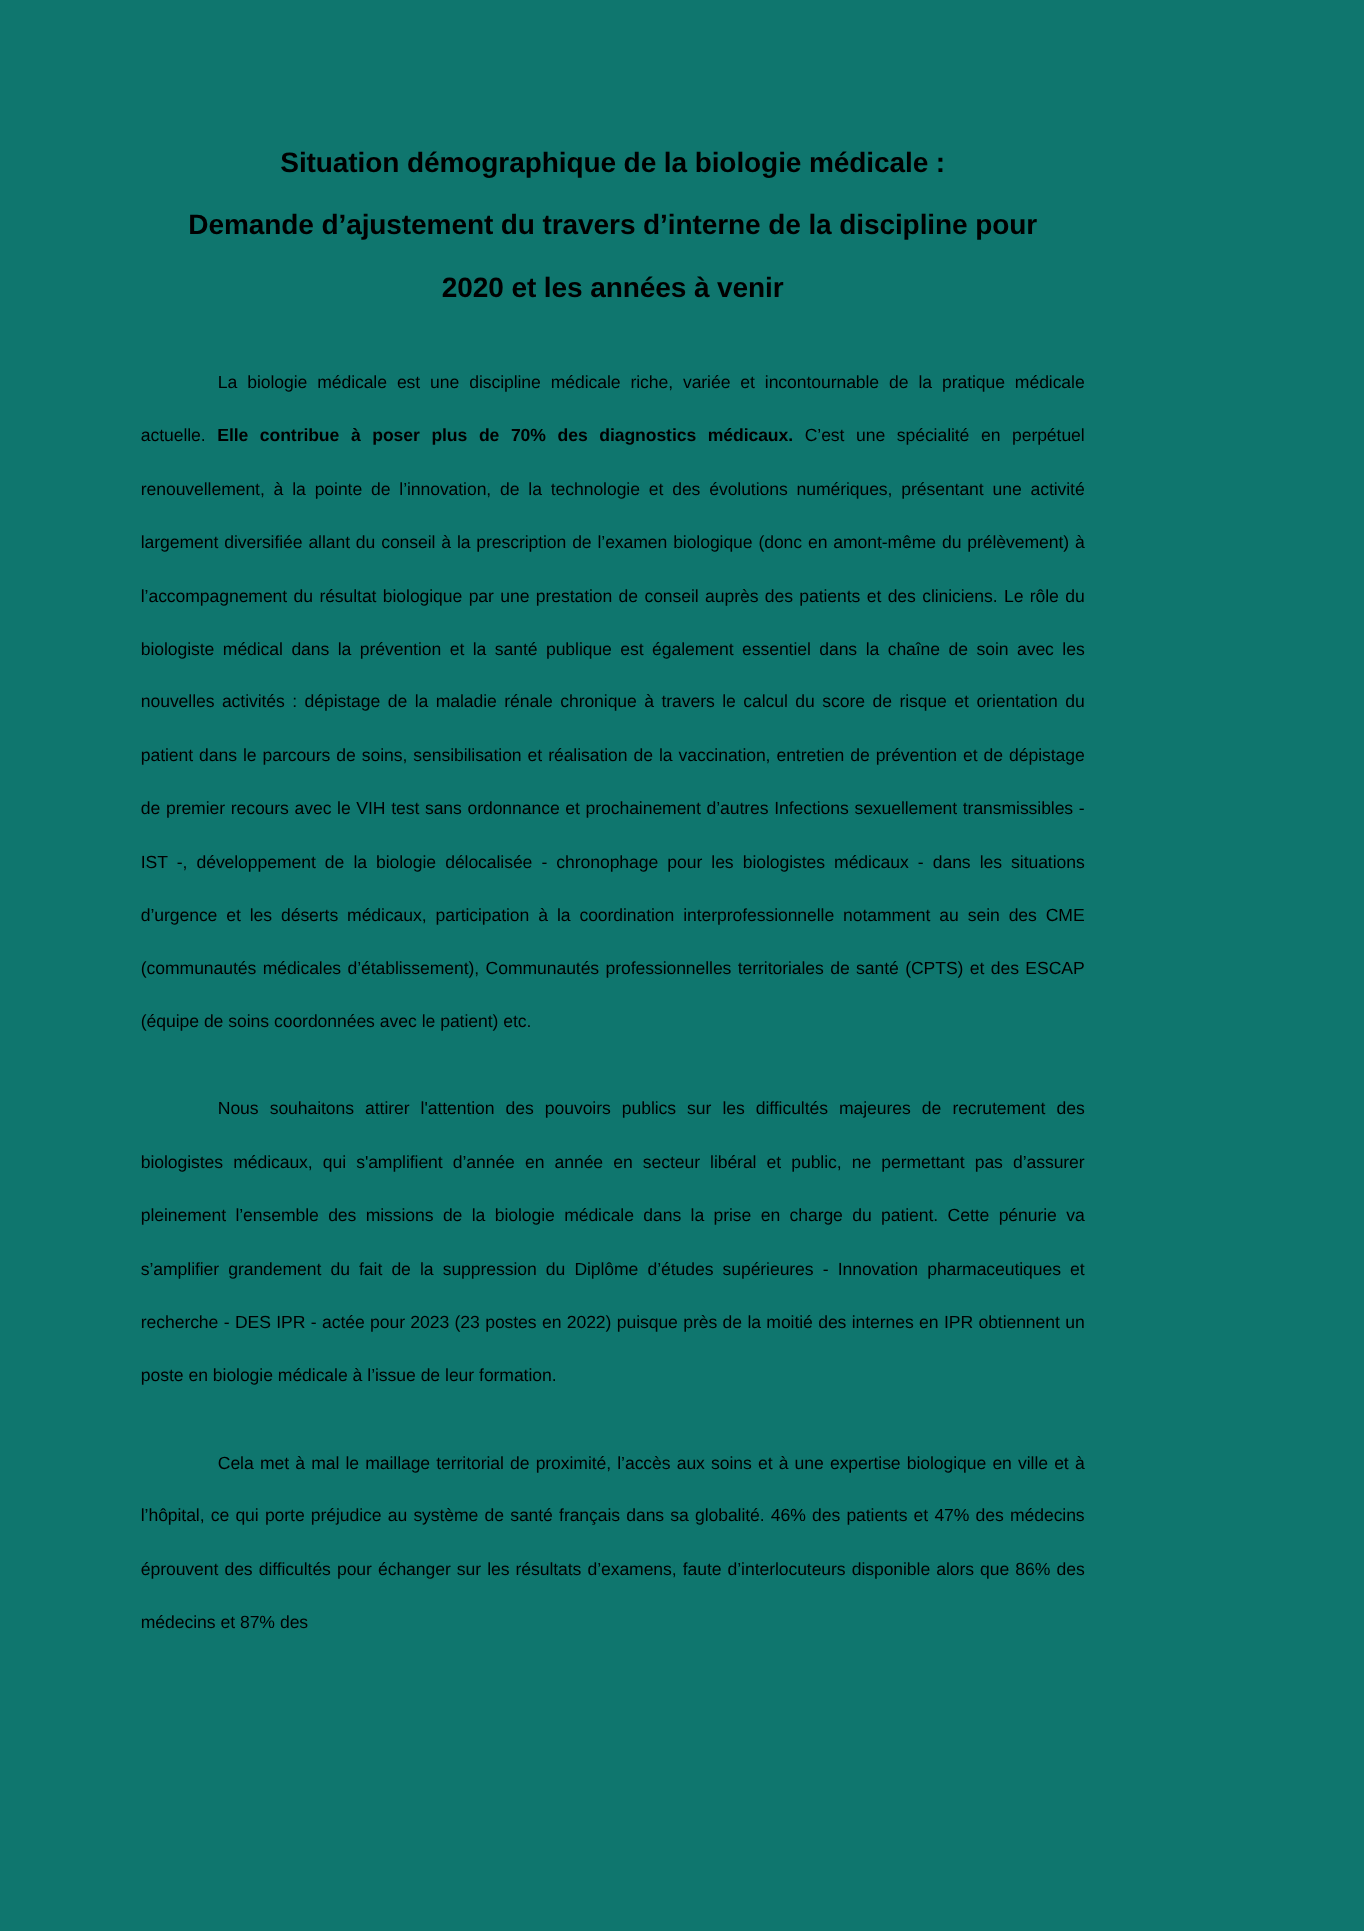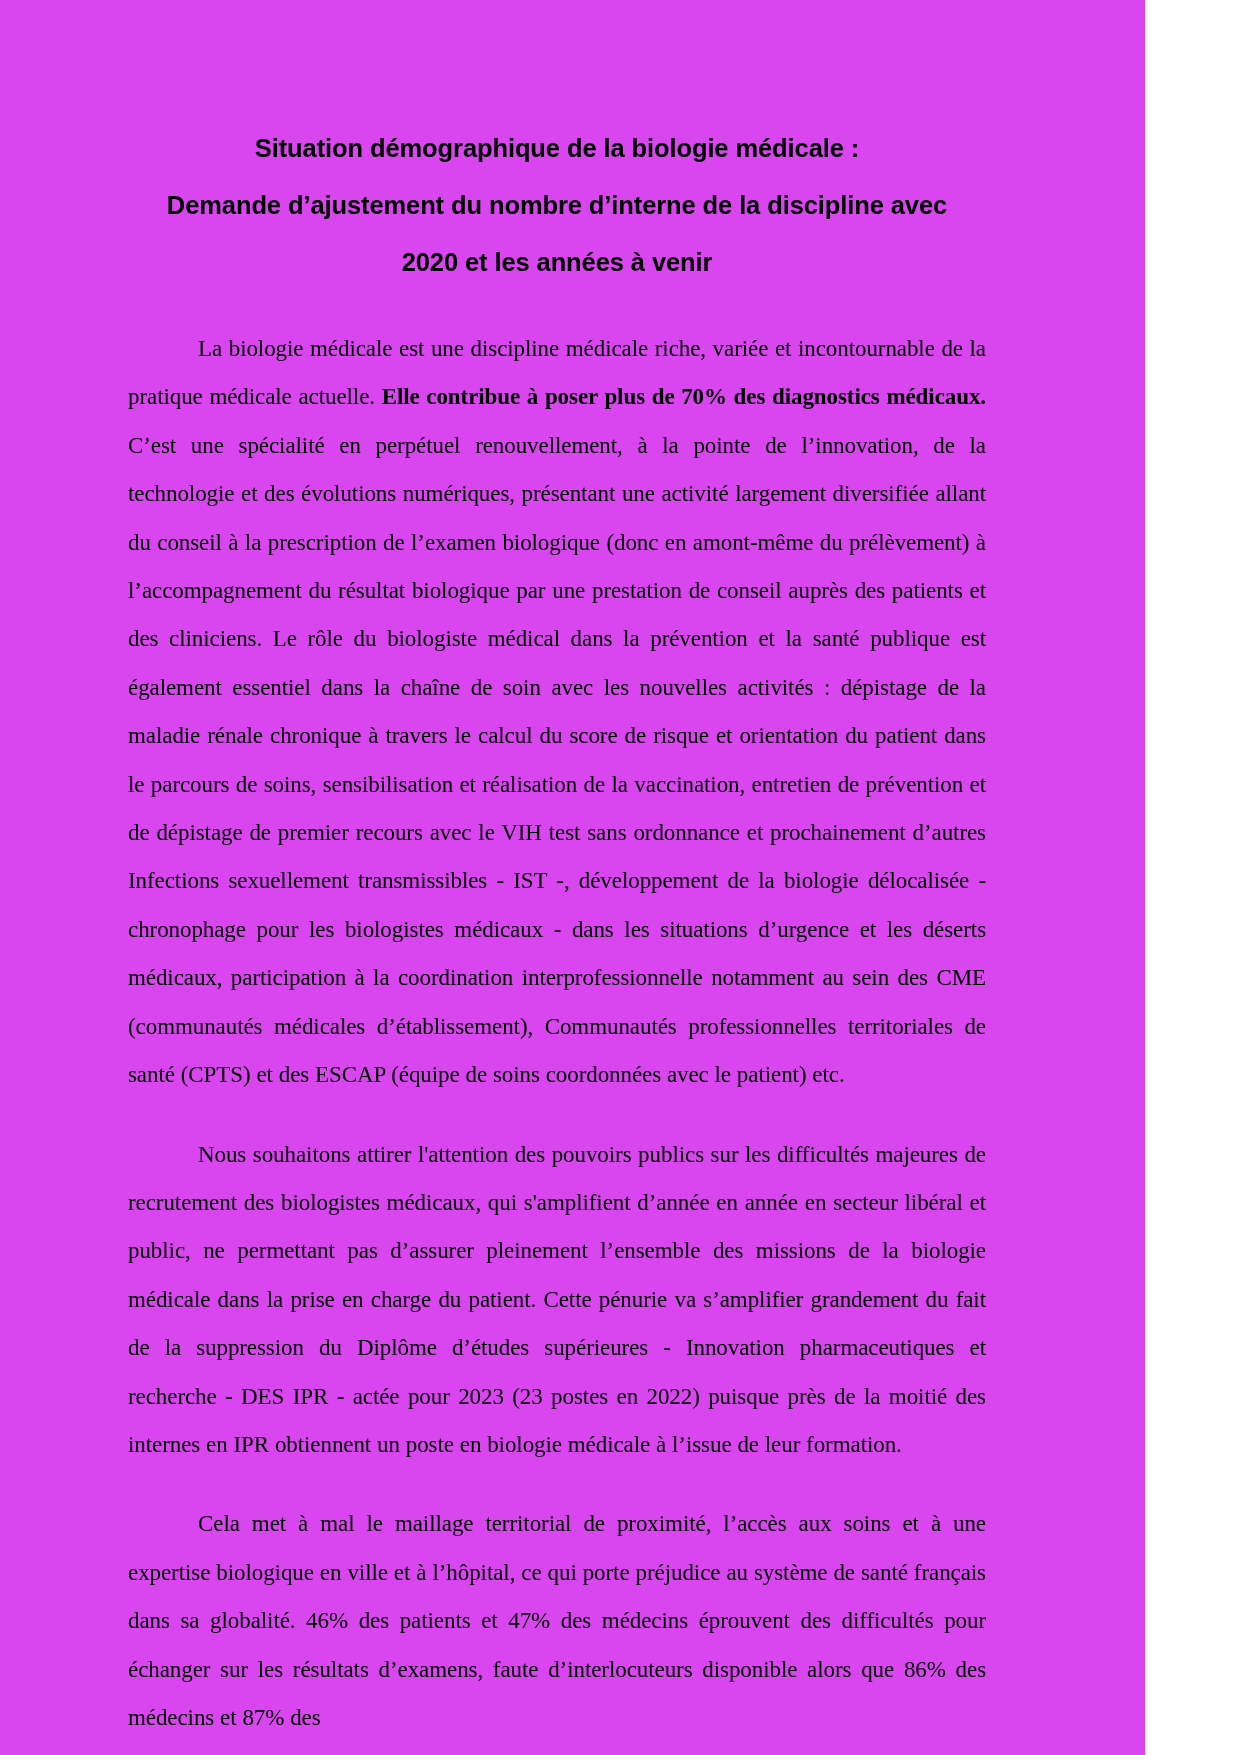--- a/index.html
+++ b/index.html
@@ -7,23 +7,23 @@
     margin: 0;
     padding: 0;
     background: #ffffff;
   }
   body {
     font-family: "Liberation Sans", "DejaVu Sans", sans-serif;
     color: #000000;
   }
   .page {
     position: relative;
-    width: 1145px;
+    width: 1240px;
     height: 1755px;
-    background: #d946ef;
+    background: #0f766e;
     box-sizing: border-box;
     overflow: hidden;
   }
   .page-inner {
     position: absolute;
     left: 128px;
     top: 0;
     width: 858px;
   }
 
@@ -45,45 +45,44 @@
 
   
   .body-copy {
     margin: 0;
     padding-top: 34px;
   }
   p.para {
     margin: 0 0 31px 0;
     text-align: justify;
     text-justify: inter-word;
-    font-size: 23px;
+    font-size: 16px;
     line-height: 48.4px;
     text-indent: 70px;
     letter-spacing: -0.08px;
     word-spacing: 0.2px;
     hyphens: none;
-    font-family: Liberation Serif, serif;
   }
   p.para:last-child {
     margin-bottom: 0;
   }
   p.para b,
   p.para strong {
     font-weight: bold;
   }
 </style>
 </head>
 <body>
 
 <div class="page">
   <div class="page-inner">
 
     <h1 class="doc-title">
       <span class="title-line">Situation démographique de la biologie médicale :</span>
-      <span class="title-line">Demande d’ajustement du nombre d’interne de la discipline avec</span>
+      <span class="title-line">Demande d’ajustement du travers d’interne de la discipline pour</span>
       <span class="title-line">2020 et les années à venir</span>
     </h1>
 
     <div class="body-copy">
 
       <p class="para">
         <span>La biologie médicale est une discipline médicale riche, variée et incontournable de la pratique médicale actuelle. </span><b>Elle contribue à poser plus de 70% des diagnostics médicaux.</b><span> C’est une spécialité en perpétuel renouvellement, à la pointe de l’innovation, de la technologie et des évolutions numériques, présentant une activité largement diversifiée allant du conseil à la prescription de l’examen biologique (donc en amont-même du prélèvement) à l’accompagnement du résultat biologique par une prestation de conseil auprès des patients et des cliniciens. Le rôle du biologiste médical dans la prévention et la santé publique est également essentiel dans la chaîne de soin avec les nouvelles activités : dépistage de la maladie rénale chronique à travers le calcul du score de risque et orientation du patient dans le parcours de soins, sensibilisation et réalisation de la vaccination, entretien de prévention et de dépistage de premier recours avec le VIH test sans ordonnance et prochainement d’autres Infections sexuellement transmissibles - IST -, développement de la biologie délocalisée - chronophage pour les biologistes médicaux - dans les situations d’urgence et les déserts médicaux, participation à la coordination interprofessionnelle notamment au sein des CME (communautés médicales d’établissement), Communautés professionnelles territoriales de santé (CPTS) et des ESCAP (équipe de soins coordonnées avec le patient) etc.</span>
       </p>
 
       <p class="para">

